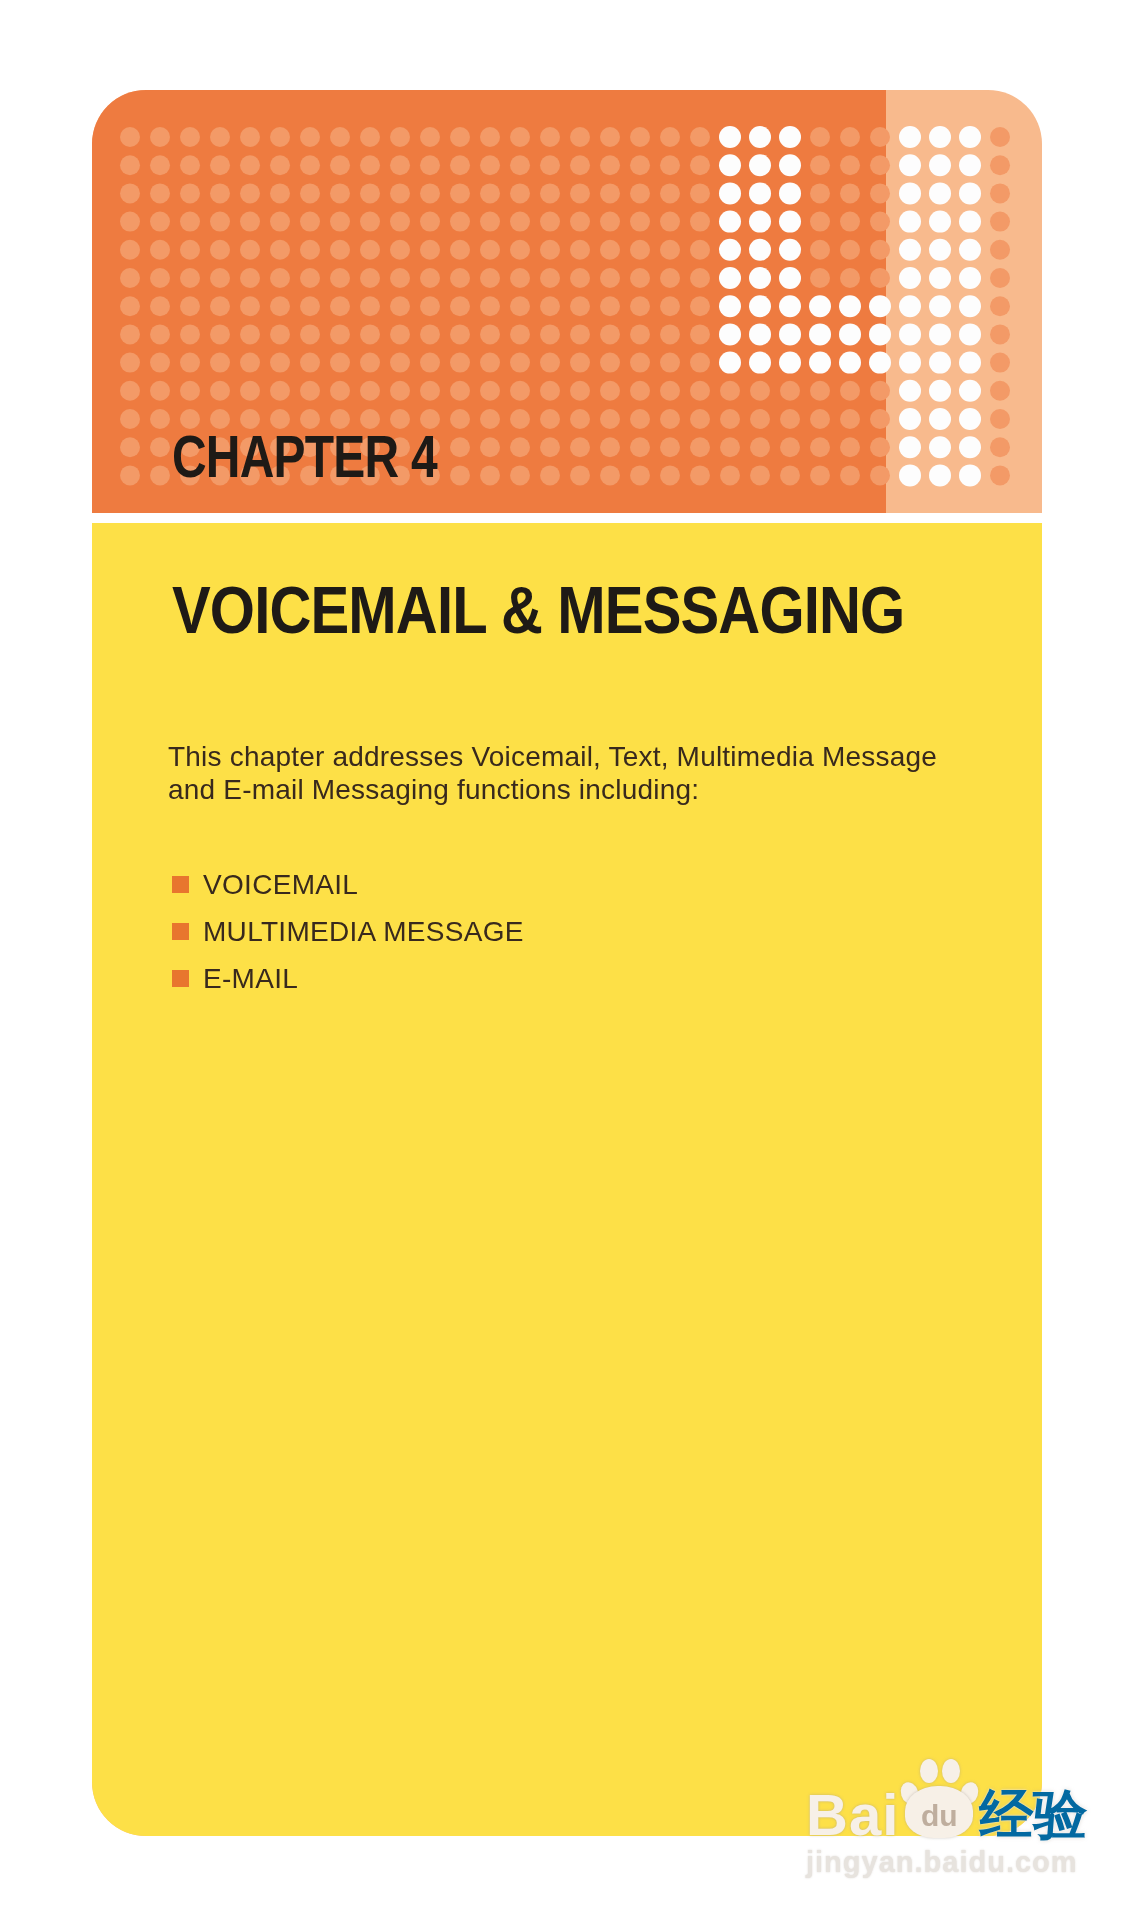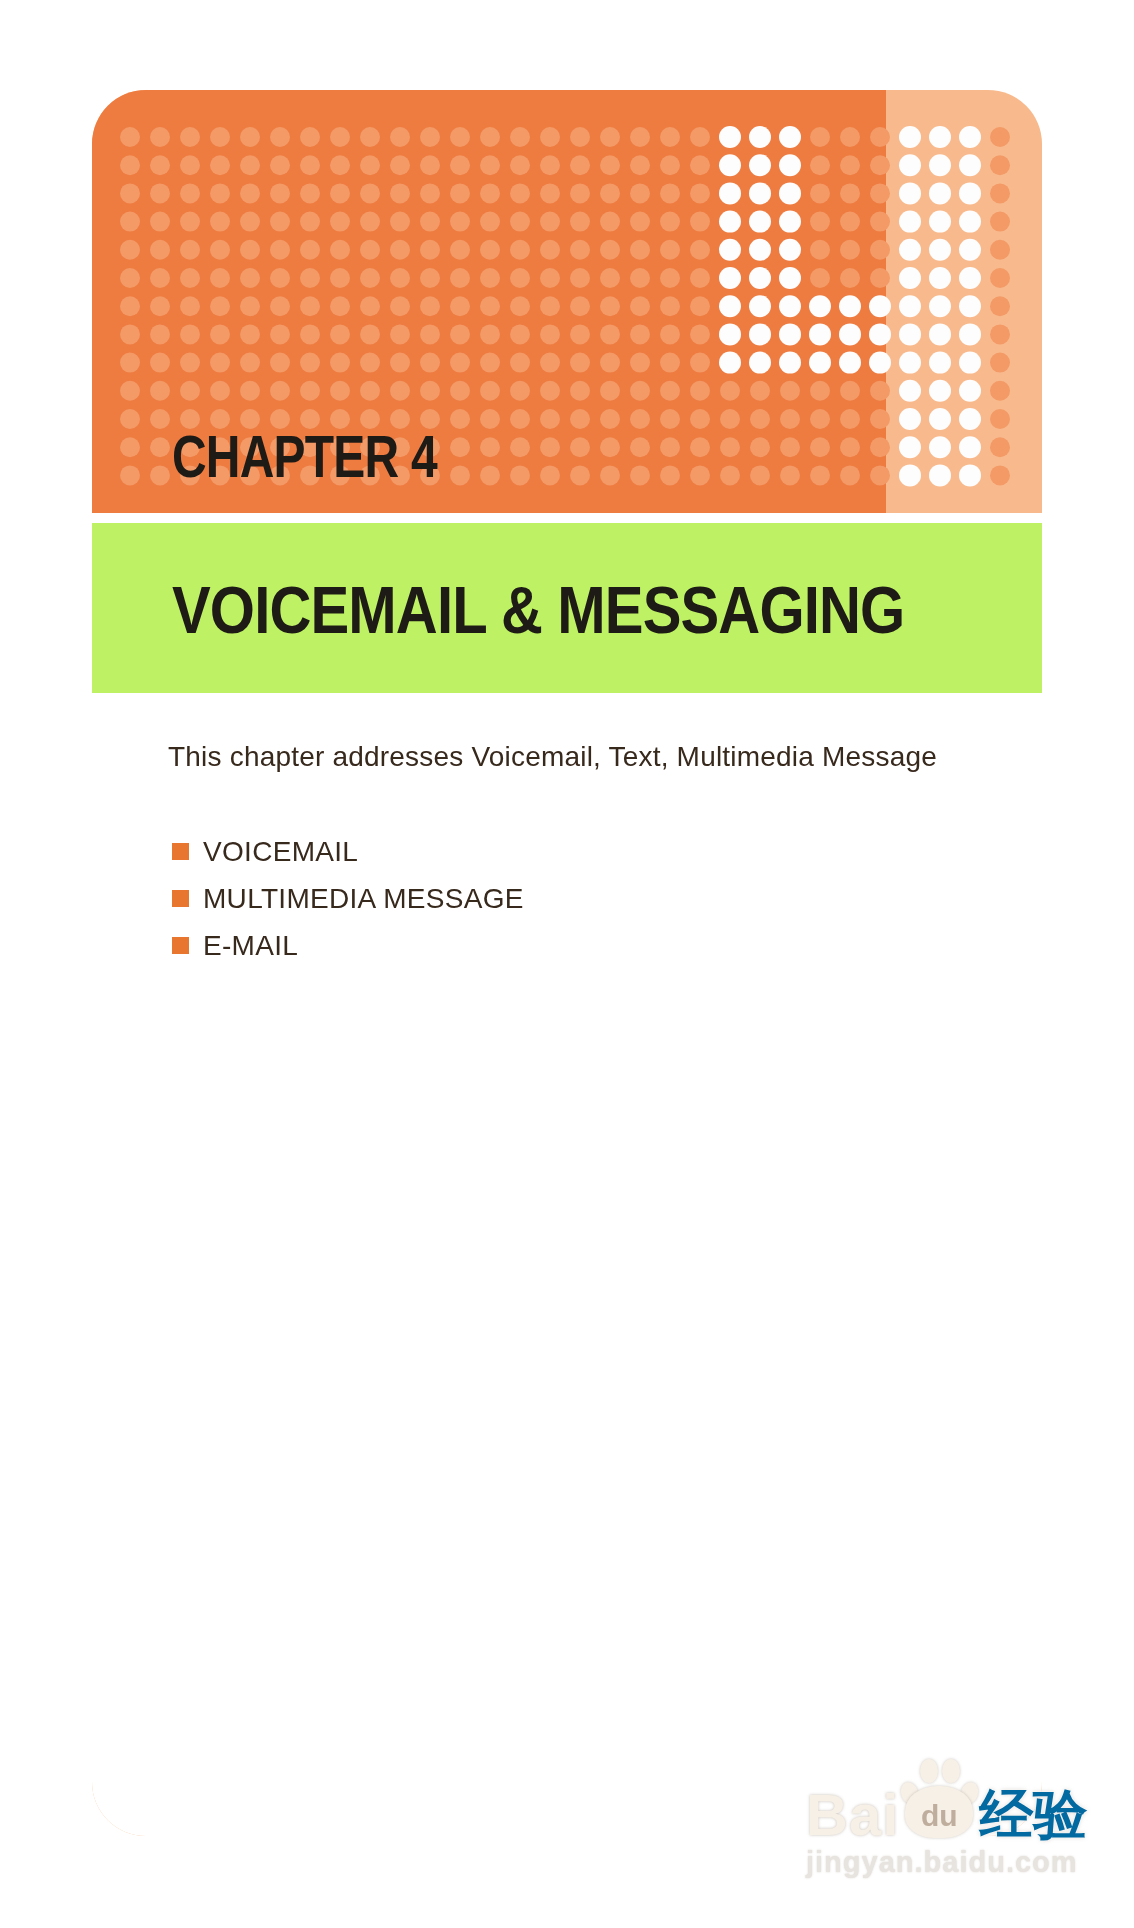--- a/index.html
+++ b/index.html
@@ -465,27 +465,28 @@
           <circle cx="818" cy="385.4" r="11" fill="#fdfdfd"></circle>
           <circle cx="848" cy="385.4" r="11" fill="#fdfdfd"></circle>
           <circle cx="878" cy="385.4" r="11" fill="#fdfdfd"></circle>
           <circle cx="908" cy="385.4" r="10" fill="#f39a67"></circle>
         </svg>
       <div class="chapter-label" style="color: rgb(30, 26, 22);">CHAPTER 4</div>
     </div>
 
     <div class="divider" style="background: rgb(255, 255, 255);"></div>
 
-    <div class="band" style="background: #bef264;">
+    <div class="band" style="background: #fde047;">
       <div class="band-title" style="color: rgb(30, 26, 22);">VOICEMAIL &amp; MESSAGING</div>
     </div>
 
-    <div class="bodyarea" style="background: #ffffff;">
+    <div class="bodyarea" style="background: #fde047;">
       <p class="intro" style="color: rgb(56, 41, 29);">
         <span>This chapter addresses Voicemail, Text, Multimedia Message</span><br>
+        <span>and E-mail Messaging functions including:</span>
       </p>
       <ul class="bullet-list" style="color: rgb(56, 41, 29);">
         <li>
           <span class="sq" style="background: rgb(232, 118, 46);"></span>
           <span>VOICEMAIL</span>
         </li>
         <li>
           <span class="sq" style="background: rgb(232, 118, 46);"></span>
           <span>MULTIMEDIA MESSAGE</span>
         </li>

